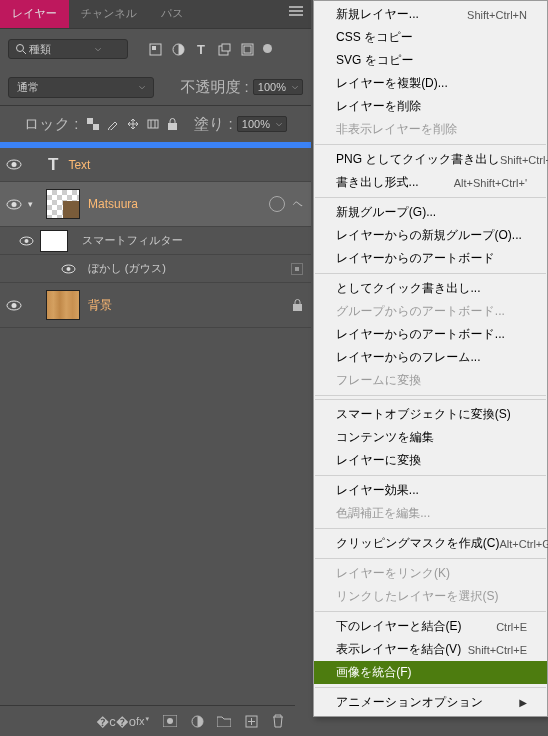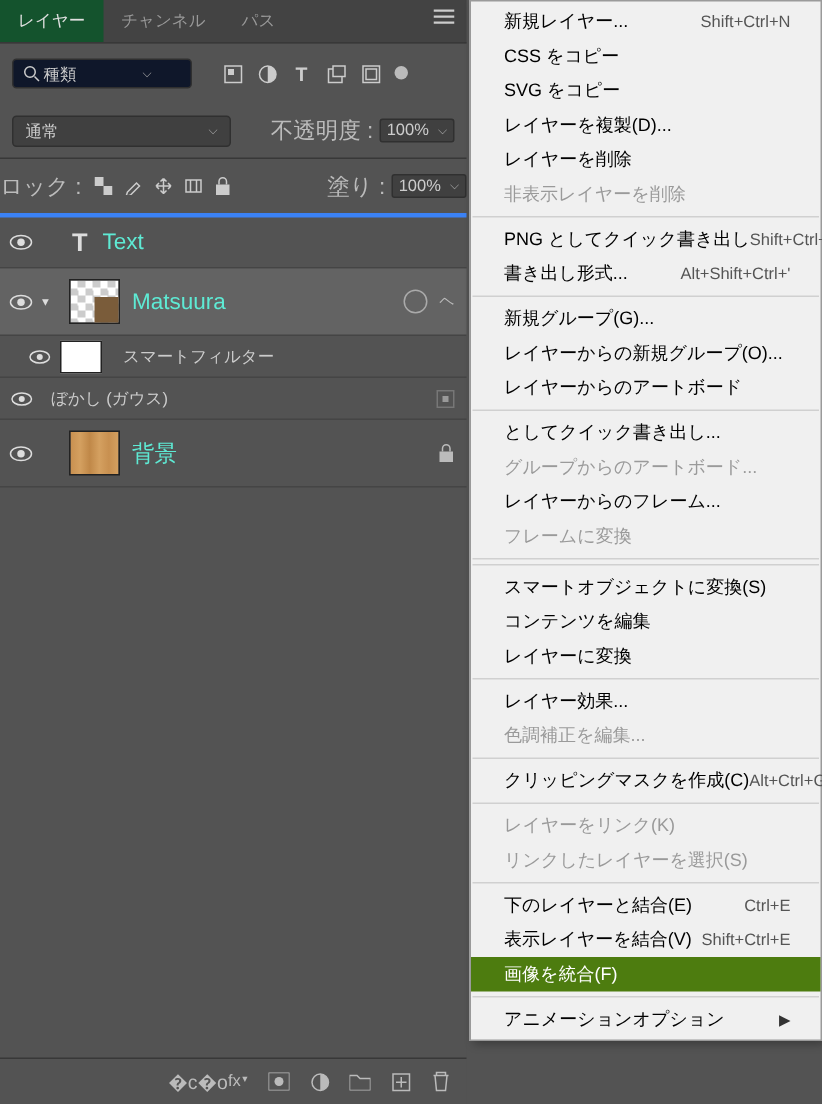--- a/index.html
+++ b/index.html
@@ -1,60 +1,60 @@
 <!DOCTYPE html>
 <html><head>
 <meta charset="utf-8">
 <style>
 body{margin:0;background:#535353;font-family:"Meiryo UI","Hiragino Kaku Gothic Pro",sans-serif;font-size:12px;color:#ccc;width:548px;height:736px;overflow:hidden}
 .panel{width:311px;height:736px;background:#535353;position:relative}
 .tabs{display:flex;height:28px;border-bottom:1px solid #383838;align-items:stretch;background:#434343;position:relative}
 .tab{padding:6px 12px 4px;color:#999;cursor:pointer;font-size:11px}
-.tab.active{background:#14532d;color:#e0e0e0}
+.tab.active{background:#be185d;color:#e0e0e0}
 .ham{position:absolute;right:6px;top:6px;width:16px;color:#ccc}
 .filter-row{display:flex;align-items:center;padding:6px 8px;gap:6px;height:28px}
-.search-wrap{display:flex;align-items:center;background:#0f172a;border:1px solid #303030;border-radius:3px;padding:2px 6px;width:106px}
+.search-wrap{display:flex;align-items:center;background:#404040;border:1px solid #303030;border-radius:3px;padding:2px 6px;width:106px}
 .search-wrap svg{flex-shrink:0}
 .search-input{background:transparent;border:none;color:#ccc;width:60px;font-size:11px;outline:none}
 .chev{color:#aaa;font-size:8px;margin-left:4px}
 .ficons{display:flex;gap:9px;margin-left:14px;color:#ccc}
 .ficons span{width:14px;height:14px;display:inline-flex;align-items:center;justify-content:center}
 .ficons .circ{width:9px;height:9px;border-radius:50%;background:#bbb;margin-top:2px}
 .mode-row{display:flex;align-items:center;padding:4px 8px;gap:8px;border-bottom:1px solid #383838;height:28px}
 .mode-sel{background:#404040;border:1px solid #303030;border-radius:3px;padding:2px 8px;width:128px;display:flex;justify-content:space-between;align-items:center;font-size:11px}
 .lab{color:#bbb;font-size:15px}
 .opac{display:flex;align-items:center;gap:4px;margin-left:auto}
 .opac-val{background:#404040;border:1px solid #303030;border-radius:2px;padding:1px 4px;font-size:11px;display:flex;align-items:center;gap:2px}
-.lock-row{display:flex;align-items:center;padding:4px 0;gap:8px;border-bottom:3px solid #3b82f6;height:28px;font-size:11px}
+.lock-row{display:flex;align-items:center;padding:4px 24px;gap:8px;border-bottom:6px solid #3b82f6;height:28px;font-size:11px}
 .lock-icons{display:flex;gap:7px;color:#ccc}
 .lock-icons span{width:13px;display:inline-flex;justify-content:center}
 .layers{}
 .layer{display:flex;align-items:center;height:33px;border-bottom:1px solid #454545}
 .layer.sel{background:#636363}
 .lg{height:44px}
 .eye{width:28px;display:flex;justify-content:center;color:#ddd}
 .ex{width:18px}
 .thumb{width:32px;height:28px;background:#fff;margin-right:8px;border:1px solid #222}
 .thumb.checker{background:repeating-conic-gradient(#ccc 0 25%,#fff 0 50%) 0 0/10px 10px}
 .thumb.checker{position:relative}
 .thumb.checker::after{content:"";position:absolute;right:0;bottom:0;width:50%;height:60%;background:#7a5c3a}
 .thumb.wood{background:linear-gradient(90deg,#c89050 0,#d4a060 20%,#c08848 40%,#d4a060 60%,#c89050 80%,#d4a060 100%)}
 .thumb.white{background:#fff}
 .tT{color:#ddd;font-size:17px;font-weight:bold;margin-right:10px;margin-left:2px}
-.lbl{color:#5eead4;font-size:15px;flex:1}
+.lbl{color:#fdba74;font-size:12px;flex:1}
 .rl{margin-left:auto;margin-right:8px;color:#bbb;display:flex;gap:8px;align-items:center}
 .indent1{padding-left:12px}
-.indent2{}
+.indent2{padding-left:54px}
 .sub{height:27px;font-size:11px}
 .sub .sl{color:#ccc;margin-left:6px}
 .sf-thumb{width:10px;height:10px;border:1px solid #777;margin-left:4px;display:inline-flex}
 .sf-thumb::before{content:"";width:4px;height:4px;background:#999;margin:auto}
 .ring{width:14px;height:14px;border:1px solid #aaa;border-radius:50%}
 .lnk{font-size:13px}
-.btm{position:absolute;bottom:0;left:0;right:0;height:30px;border-top:1px solid #383838;display:flex;align-items:center;justify-content:flex-end;gap:13px;padding:0 10px;color:#bbb}
+.btm{position:absolute;bottom:0;left:0;right:16px;height:30px;border-top:1px solid #383838;display:flex;align-items:center;justify-content:flex-end;gap:13px;padding:0 10px;color:#bbb}
 .btm span{width:14px;display:inline-flex;justify-content:center}
 .menu{position:absolute;left:313px;top:0;width:233px;background:#f0f0f0;border:1px solid #9a9a9a;box-shadow:2px 2px 6px rgba(0,0,0,.3);color:#000;font-size:12px;padding:2px 0}
 .mi{padding:4px 20px 4px 22px;display:flex;justify-content:space-between;align-items:center;height:15px;white-space:nowrap}
 .mi.hl{background:#4d7c0f;color:#fff}
 .mi.dis{color:#9a9a9a}
 .mi .sc{color:#555;font-size:11px}
 .sep{height:1px;background:#d0d0d0;margin:3px 1px}
 .arw{font-size:10px;color:#333}
 svg{display:block}
 </style>
@@ -310,20 +310,23 @@
       <span>レイヤーからのアートボード</span>
     </div>
     <div class="sep"></div>
     <div class="mi">
       <span>としてクイック書き出し...</span>
     </div>
     <div class="mi dis">
       <span>グループからのアートボード...</span>
     </div>
     <div class="mi">
+      <span>レイヤーからのアートボード...</span>
+    </div>
+    <div class="mi">
       <span>レイヤーからのフレーム...</span>
     </div>
     <div class="mi dis">
       <span>フレームに変換</span>
     </div>
     <div class="sep"></div>
     <div class="sep"></div>
     <div class="mi">
       <span>スマートオブジェクトに変換(S)</span>
     </div>

